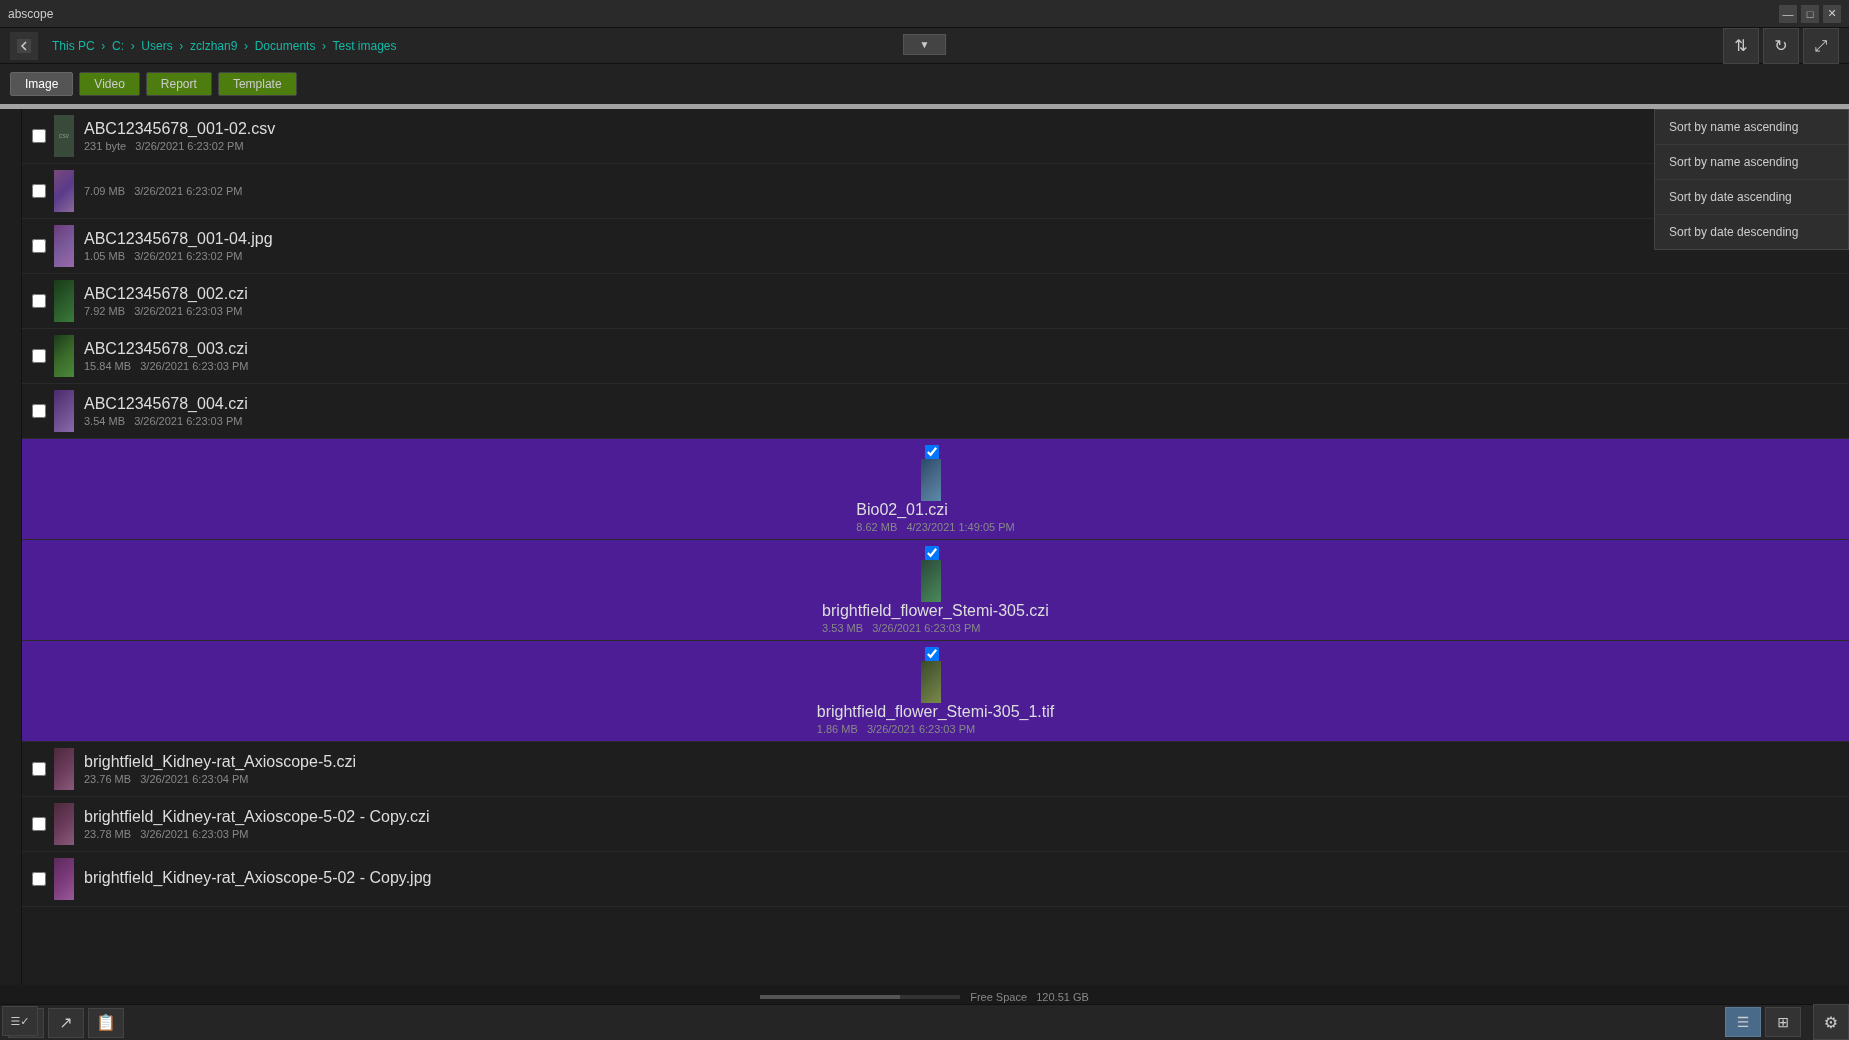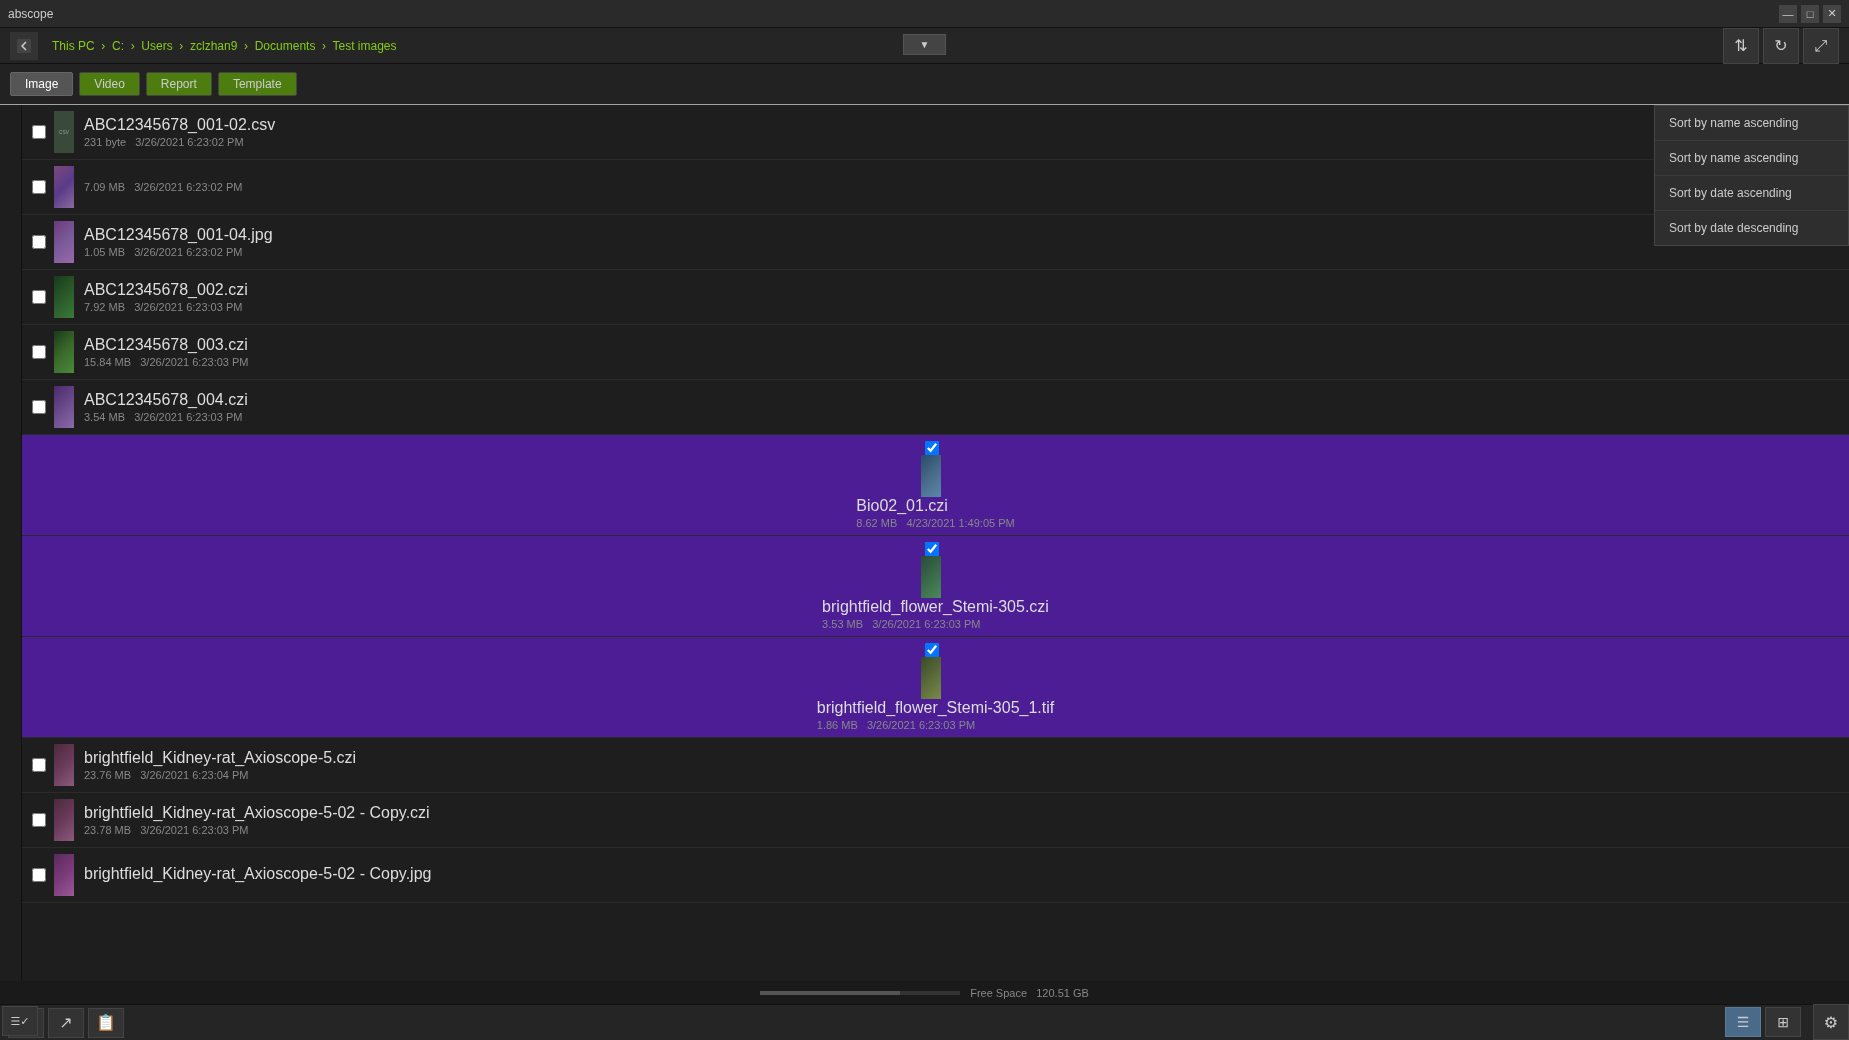--- a/index.html
+++ b/index.html
@@ -66,21 +66,21 @@
       align-items: center;
       justify-content: center;
       font-size: 16px;
     }
     .breadcrumb {
       font-size: 12px;
       color: #bbb;
       margin-left: 10px;
       flex: 1;
     }
-    .breadcrumb span { color: #84cc16; margin: 0 4px; }
+    .breadcrumb span { color: #14b8a6; margin: 0 4px; }
 
     
     .top-center {
       position: absolute;
       top: 6px;
       left: 50%;
       transform: translateX(-50%);
     }
     .dropdown-btn {
       background: #444;
@@ -113,21 +113,21 @@
       justify-content: center;
       font-size: 16px;
     }
 
     
     .filter-tabs {
       background: #222;
       padding: 8px 10px;
       display: flex;
       gap: 6px;
-      border-bottom: 1px solid #a3a3a3;
+      border-bottom: 5px solid #a3a3a3;
     }
     .filter-tab {
       background: #4d7c0f;
       border: 1px solid #444;
       color: #ccc;
       padding: 4px 14px;
       cursor: pointer;
       font-size: 12px;
       border-radius: 2px;
     }

